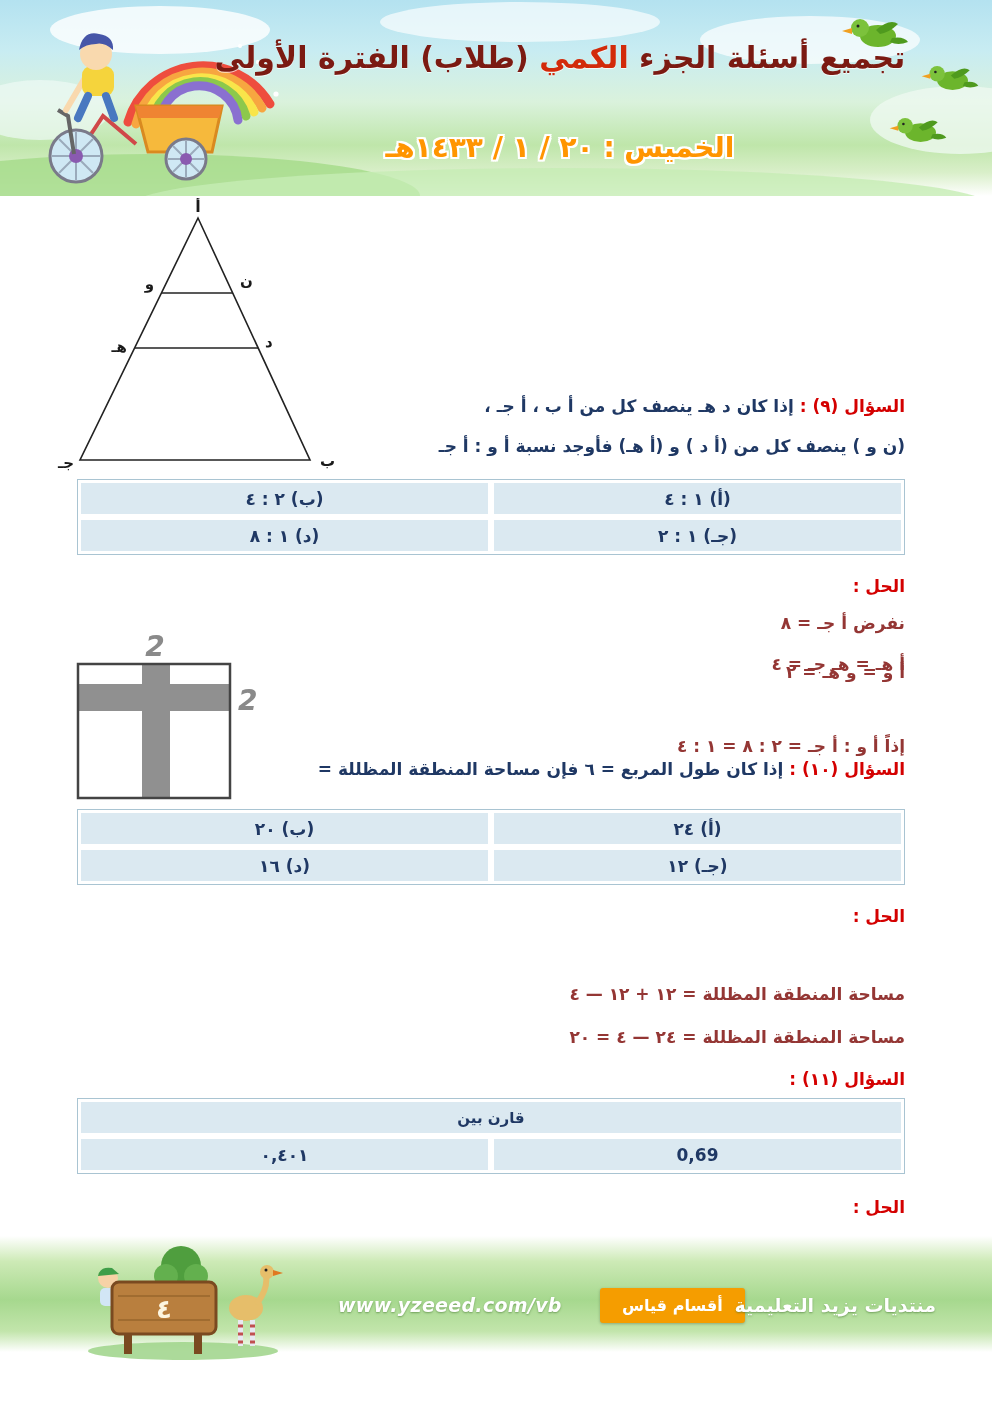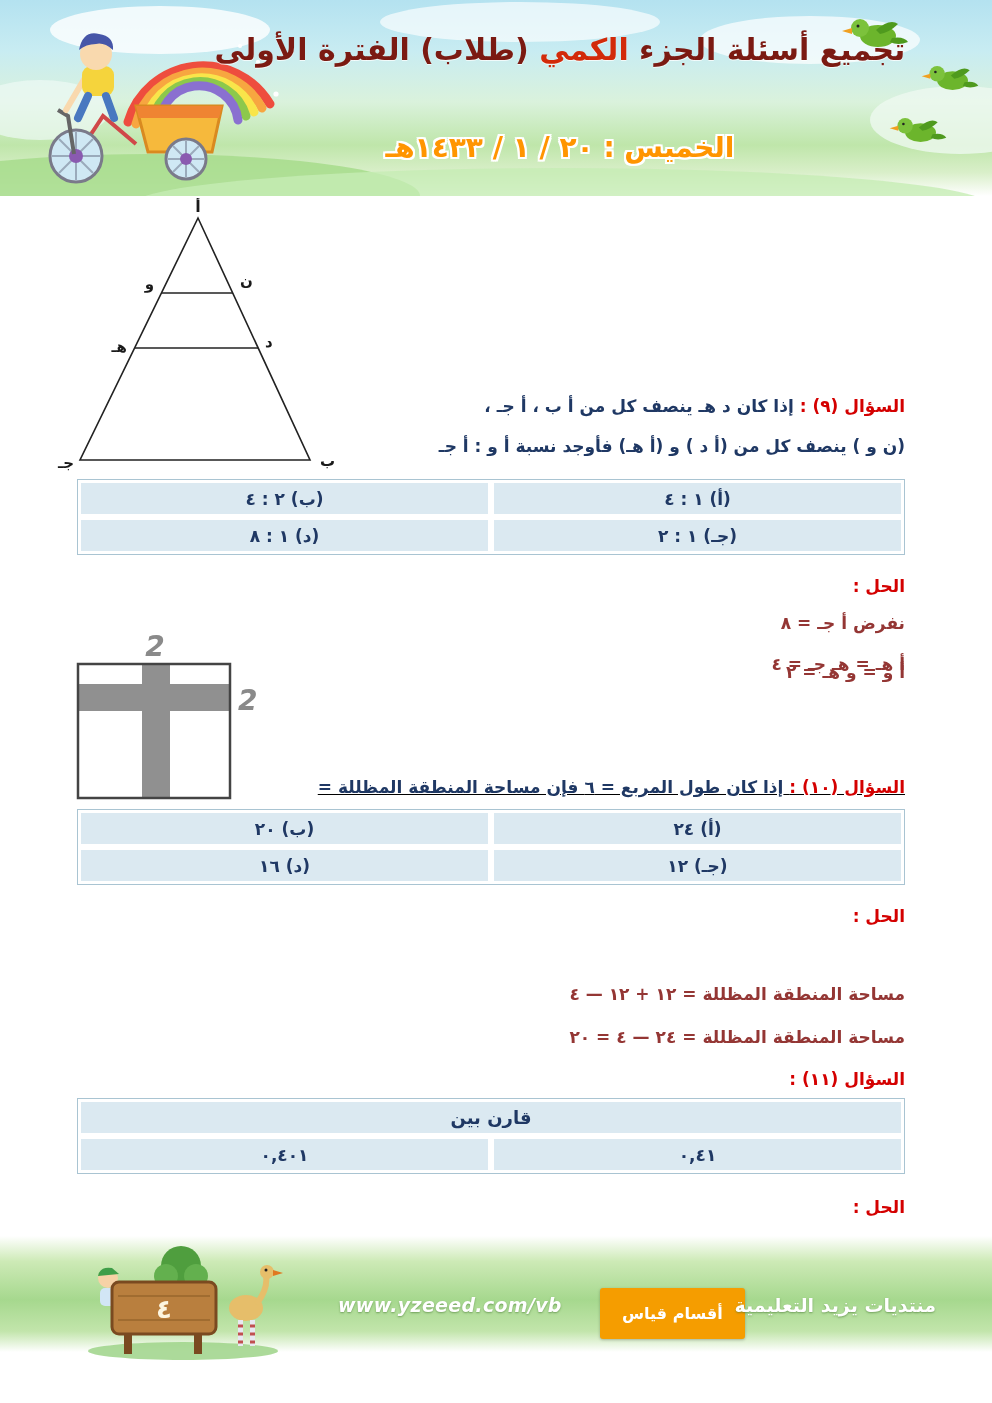--- a/index.html
+++ b/index.html
@@ -4,21 +4,21 @@
 <style>
   * { margin:0; padding:0; box-sizing:border-box; }
   html,body { background:#fff; }
   body { font-family:"DejaVu Sans", sans-serif; }
   .page { position:relative; width:992px; height:1403px; margin:0 auto; background:#fff; overflow:hidden; }
 
   
   .header { position:absolute; left:0; top:0; width:992px; height:196px;
     background:linear-gradient(180deg,#b4e2f0 0%,#c8ecf2 26%,#daf2dc 52%,#bfe6aa 74%,#d9efc9 88%,#ffffff 100%); }
   .header svg { position:absolute; }
-  .header-title { position:absolute; top:32px; left:190px; width:740px; text-align:center;
+  .header-title { position:absolute; top:40px; left:190px; width:740px; text-align:center;
     direction:rtl; font-size:30px; font-weight:bold; color:#7b1a12; white-space:nowrap;
     text-shadow:0 1px 0 rgba(255,255,255,.7); }
   .header-title .t-red { color:#d22a0a; }
   .header-date { position:absolute; top:118px; left:240px; width:640px; text-align:center;
     direction:rtl; font-size:28px; font-weight:bold; color:#ff9500; white-space:nowrap;
     text-shadow:-2px -2px 0 #fff,2px -2px 0 #fff,-2px 2px 0 #fff,2px 2px 0 #fff,0 2px 0 #fff,0 -2px 0 #fff,2px 0 0 #fff,-2px 0 0 #fff;margin-top:13px; }
 
   
   .fig { position:absolute; }
   .fig text { font-family:"DejaVu Sans", sans-serif; }
@@ -29,29 +29,29 @@
   .q-label { color:#d40000; }
   .q-body  { color:#1f3864; }
   .sol-label { color:#d40000;margin-left:27px; }
   .sol-text  { color:#943634; }
 
   
   .qtable { position:absolute; left:77px; width:828px; border-collapse:separate; border-spacing:0;
     border:1px solid #a9c4d2; background:#fff; table-layout:fixed; direction:rtl; }
   .qtable td, .qtable th { border:3px solid #fff; background:#dbe9f1; height:37px;
     text-align:center; vertical-align:middle; font-weight:bold; font-size:17px; color:#1f3864; }
-  .qtable th { font-size:18px; }
+  .qtable th { font-size:15px; }
 
   
   .footer { position:absolute; left:0; top:1236px; width:992px; height:116px;
     background:linear-gradient(180deg, rgba(214,239,196,0) 0%, #cdeab6 22%, #a6d88e 55%, #c2e5ab 82%, rgba(255,255,255,0) 100%); }
   .footer-url { position:absolute; left:338px; top:58px; color:#fff; font-weight:bold; font-size:19px;
     letter-spacing:.3px; text-shadow:0 1px 2px rgba(60,110,40,.55); cursor:pointer;font-style:italic; }
   .footer-badge { position:absolute; left:600px; top:52px; background:#f59d00; color:#fff;
-    font-weight:bold; font-size:16px; padding:16px 22px; border-radius:3px; direction:rtl;
+    font-weight:bold; font-size:16px; padding:8px 22px; border-radius:3px; direction:rtl;
     box-shadow:0 1px 3px rgba(0,0,0,.25); cursor:pointer; }
   .footer-site { position:absolute; right:56px; top:58px; color:#fff; font-weight:bold; font-size:19px;
     direction:rtl; text-shadow:0 1px 2px rgba(60,110,40,.55); }
 </style>
 </head>
 <body>
 
 <div class="page">
 
   <div class="header">
@@ -171,31 +171,32 @@
     </tr>
   </tbody>
     </table>
 
   <div class="text-line" style="top:576px;">
     <span class="sol-label">الحل :</span>
   </div>
   <div class="text-line sol-text" style="top:613px;">نفرض أ جـ = ٨</div>
   <div class="text-line sol-text" style="top:654px;">أ هـ = هـ جـ = ٤</div>
   <div class="text-line sol-text" style="top:662px;">أ و = و هـ = ٢</div>
+  <div class="text-line sol-text" style="top:736px;">إذاً  أ و : أ جـ = ٢ : ٨ = ١ : ٤</div>
 
   <svg class="fig" style="left:66px; top:632px;" width="200" height="180" viewBox="0 0 200 180">
     <text x="89" y="24" text-anchor="middle" font-size="28" font-weight="bold" font-style="italic" fill="#8a8a8a">2</text>
     <rect x="12" y="32" width="152" height="134" fill="#ffffff"></rect>
     <rect x="76" y="32" width="28" height="134" fill="#909090"></rect>
     <rect x="12" y="52" width="152" height="27" fill="#909090"></rect>
     <rect x="12" y="32" width="152" height="134" fill="none" stroke="#444" stroke-width="2.5"></rect>
     <text x="172" y="78" text-anchor="start" font-size="28" font-weight="bold" font-style="italic" fill="#8a8a8a">2</text>
   </svg>
 
-  <div class="text-line" style="top:777px;text-decoration:underline;">
+  <div class="text-line" style="top:759px;">
     <span class="q-label">السؤال (١٠) :</span>
     <span class="q-body">إذا كان طول المربع = ٦ فإن مساحة المنطقة المظللة =</span>
   </div>
 
   <table class="qtable" style="top:809px;">
     <colgroup>
         <col style="width:50%">
         <col style="width:50%">
       </colgroup>
     <tbody>
@@ -223,21 +224,21 @@
   <table class="qtable" style="top:1098px;">
     <colgroup>
         <col style="width:50%">
         <col style="width:50%">
       </colgroup>
     <tbody>
         <tr>
       <th colspan="2">قارن بين</th>
     </tr>
     <tr>
-      <td>٠,٤١</td>
+      <td>0,69</td>
       <td>٠,٤٠١</td>
     </tr>
   </tbody>
     </table>
 
   <div class="text-line" style="top:1197px;">
     <span class="sol-label">الحل :</span>
   </div>
 
   <div class="footer">

